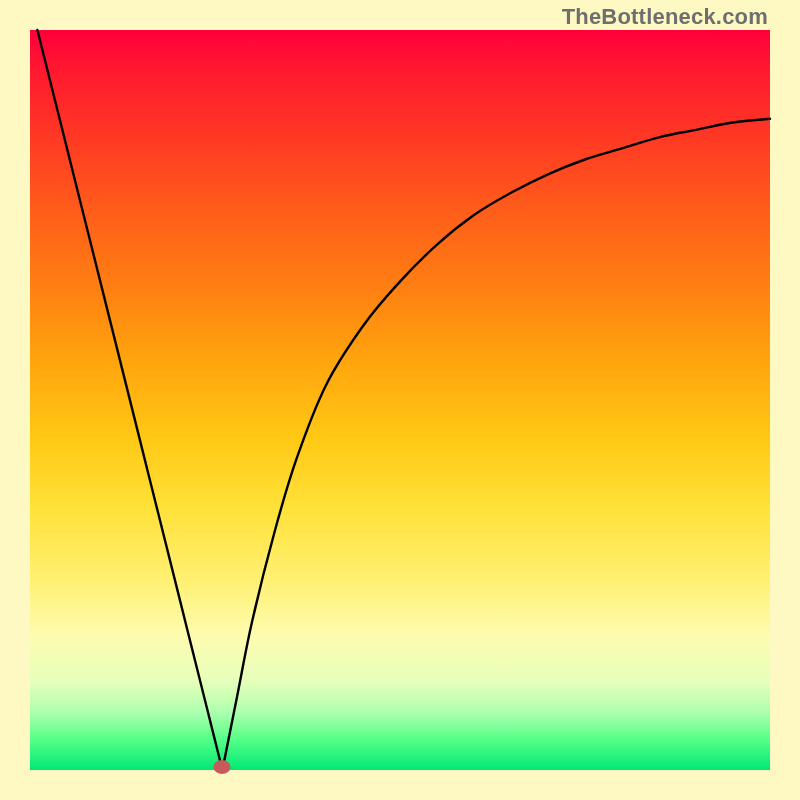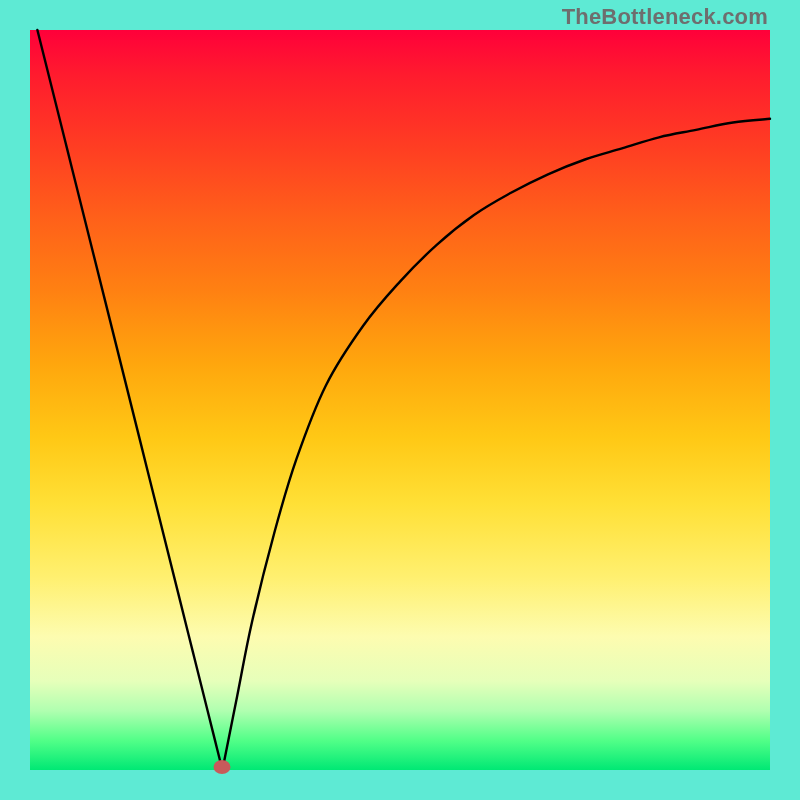--- a/index.html
+++ b/index.html
@@ -1,20 +1,20 @@
 <!DOCTYPE html>
 <html><head>
 <meta charset="utf-8">
 <style>
   * { margin: 0; padding: 0; box-sizing: border-box; }
   html, body { width: 800px; height: 800px; overflow: hidden; background: #000; }
   .frame {
     width: 800px;
     height: 800px;
-    background: #5eead4;
+    background: #fef9c3;
     position: relative;
   }
   .plot-area {
     position: absolute;
     left: 30px;
     top: 30px;
     width: 740px;
     height: 740px;
     background: linear-gradient(to bottom,
       #ff003a 0%,

